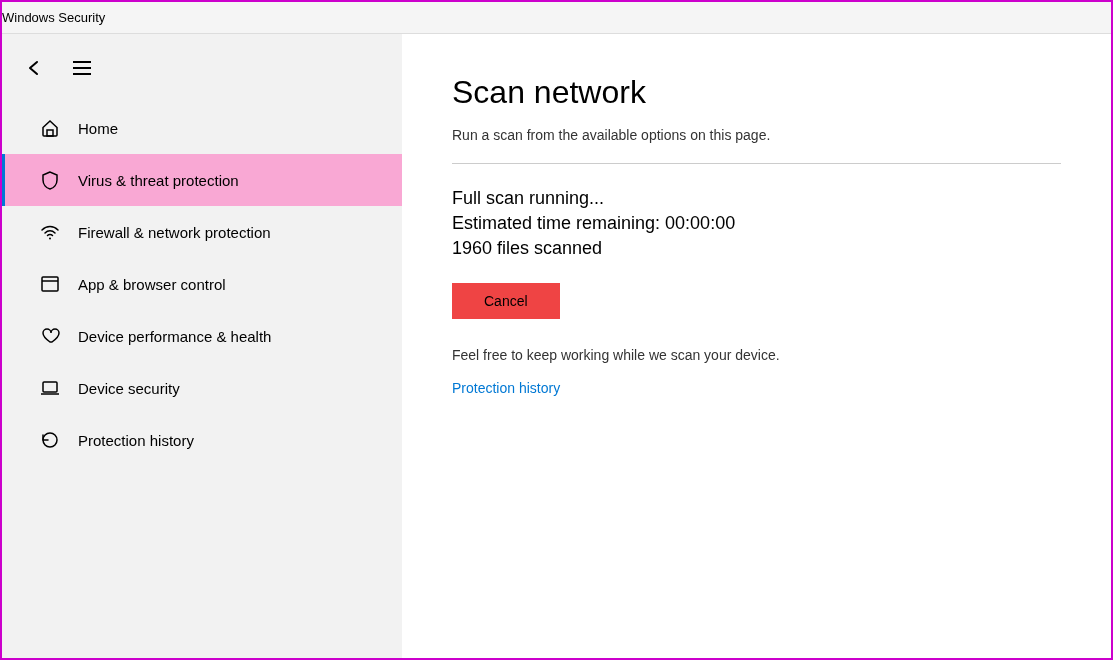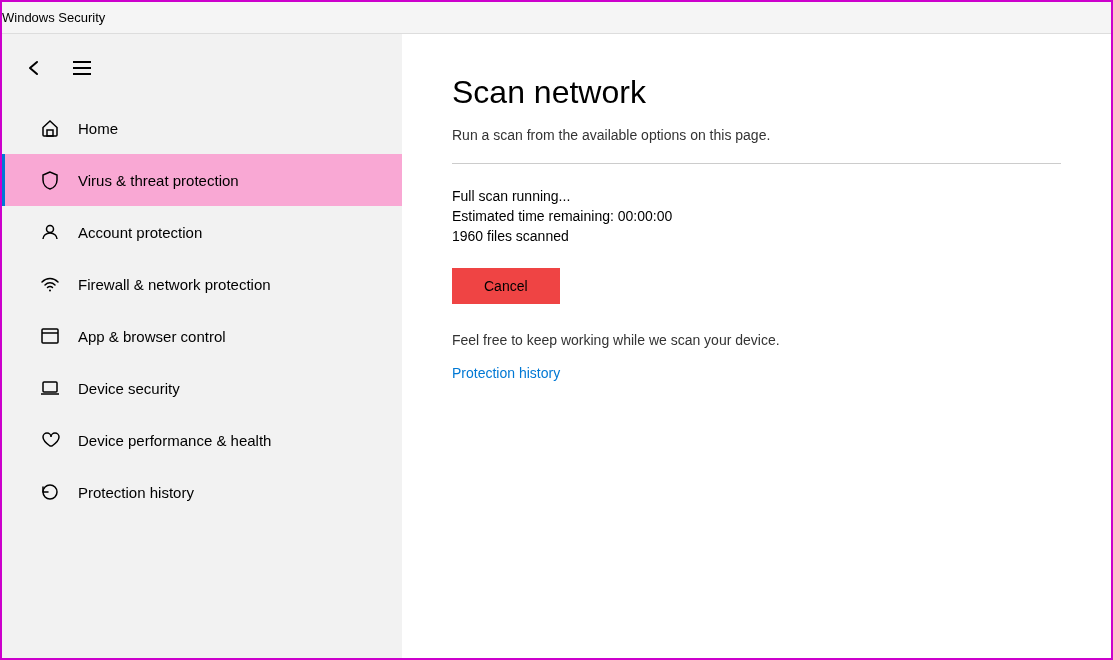--- a/index.html
+++ b/index.html
@@ -128,21 +128,21 @@
     }
     .divider {
       height: 1px;
       background: #ccc;
       margin-bottom: 24px;
     }
     .scan-status {
       margin-bottom: 24px;
     }
     .scan-status-line {
-      font-size: 14px;
+      font-size: 18px;
       color: #000;
       margin-bottom: 4px;
     }
     .cancel-btn {
       background: #ef4444;
       border: none;
       padding: 10px 32px;
       font-size: 14px;
       cursor: pointer;
       margin-bottom: 28px;
@@ -197,29 +197,20 @@
 
       <li class="nav-item active">
         <span class="nav-icon">
           <svg width="20" height="20" viewBox="0 0 20 20" fill="none">
             <path d="M10 2L3 5v5c0 4.5 3.1 8 7 9 3.9-1 7-4.5 7-9V5L10 2z" stroke="#000" stroke-width="1.5" fill="none"></path>
           </svg>
         </span>
         <span class="nav-label">Virus &amp; threat protection</span>
       </li>
 
-      <li class="nav-item">
-        <span class="nav-icon">
-          <svg width="20" height="20" viewBox="0 0 20 20" fill="none">
-            <circle cx="10" cy="7" r="3.5" stroke="#000" stroke-width="1.5" fill="none"></circle>
-            <path d="M3 17c0-3.3 3.1-6 7-6s7 2.7 7 6" stroke="#000" stroke-width="1.5" fill="none"></path>
-          </svg>
-        </span>
-        <span class="nav-label">Account protection</span>
-      </li>
 
       <li class="nav-item">
         <span class="nav-icon">
           <svg width="20" height="20" viewBox="0 0 20 20" fill="none">
             <path d="M2 8c2.2-2.2 5.2-3.5 8-3.5s5.8 1.3 8 3.5" stroke="#000" stroke-width="1.5" fill="none" stroke-linecap="round"></path>
             <path d="M5 11c1.4-1.4 3.1-2.2 5-2.2s3.6.8 5 2.2" stroke="#000" stroke-width="1.5" fill="none" stroke-linecap="round"></path>
             <path d="M7.5 13.5c.7-.7 1.5-1 2.5-1s1.8.3 2.5 1" stroke="#000" stroke-width="1.5" fill="none" stroke-linecap="round"></path>
             <circle cx="10" cy="16.5" r="1" fill="#000"></circle>
           </svg>
         </span>
@@ -232,34 +223,34 @@
             <rect x="2" y="3" width="16" height="14" rx="1" stroke="#000" stroke-width="1.5" fill="none"></rect>
             <line x1="2" y1="7" x2="18" y2="7" stroke="#000" stroke-width="1.5"></line>
           </svg>
         </span>
         <span class="nav-label">App &amp; browser control</span>
       </li>
 
       <li class="nav-item">
         <span class="nav-icon">
           <svg width="20" height="20" viewBox="0 0 20 20" fill="none">
+            <path d="M10 16s-7-5-7-9a4 4 0 018 0 4 4 0 018 0c0 4-7 9-7 9z" stroke="#000" stroke-width="1.5" fill="none"></path>
+          </svg>
+        </span>
+        <span class="nav-label">Device performance &amp; health</span>
+      </li>
+
+      <li class="nav-item">
+        <span class="nav-icon">
+          <svg width="20" height="20" viewBox="0 0 20 20" fill="none">
             <rect x="3" y="4" width="14" height="10" rx="1" stroke="#000" stroke-width="1.5" fill="none"></rect>
             <line x1="1" y1="16" x2="19" y2="16" stroke="#000" stroke-width="1.5"></line>
           </svg>
         </span>
         <span class="nav-label">Device security</span>
-      </li>
-
-      <li class="nav-item">
-        <span class="nav-icon">
-          <svg width="20" height="20" viewBox="0 0 20 20" fill="none">
-            <path d="M10 16s-7-5-7-9a4 4 0 018 0 4 4 0 018 0c0 4-7 9-7 9z" stroke="#000" stroke-width="1.5" fill="none"></path>
-          </svg>
-        </span>
-        <span class="nav-label">Device performance &amp; health</span>
       </li>
 
 
       <li class="nav-item">
         <span class="nav-icon">
           <svg width="20" height="20" viewBox="0 0 20 20" fill="none">
             <path d="M3 10a7 7 0 1014 0 7 7 0 00-14 0" stroke="#000" stroke-width="1.5" fill="none"></path>
             <path d="M3 5V10h5" stroke="#000" stroke-width="1.5" stroke-linecap="round" stroke-linejoin="round" fill="none"></path>
           </svg>
         </span>

